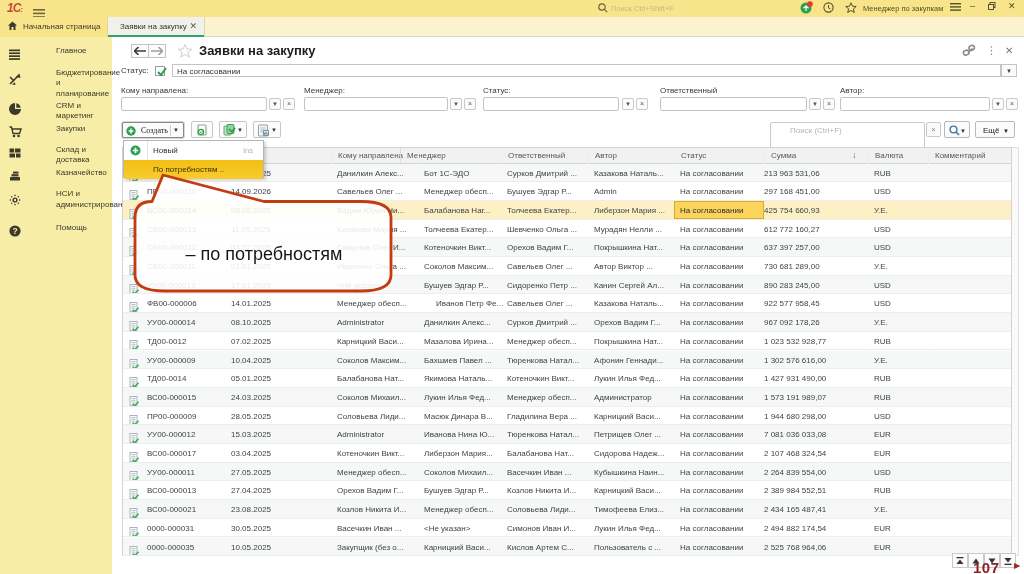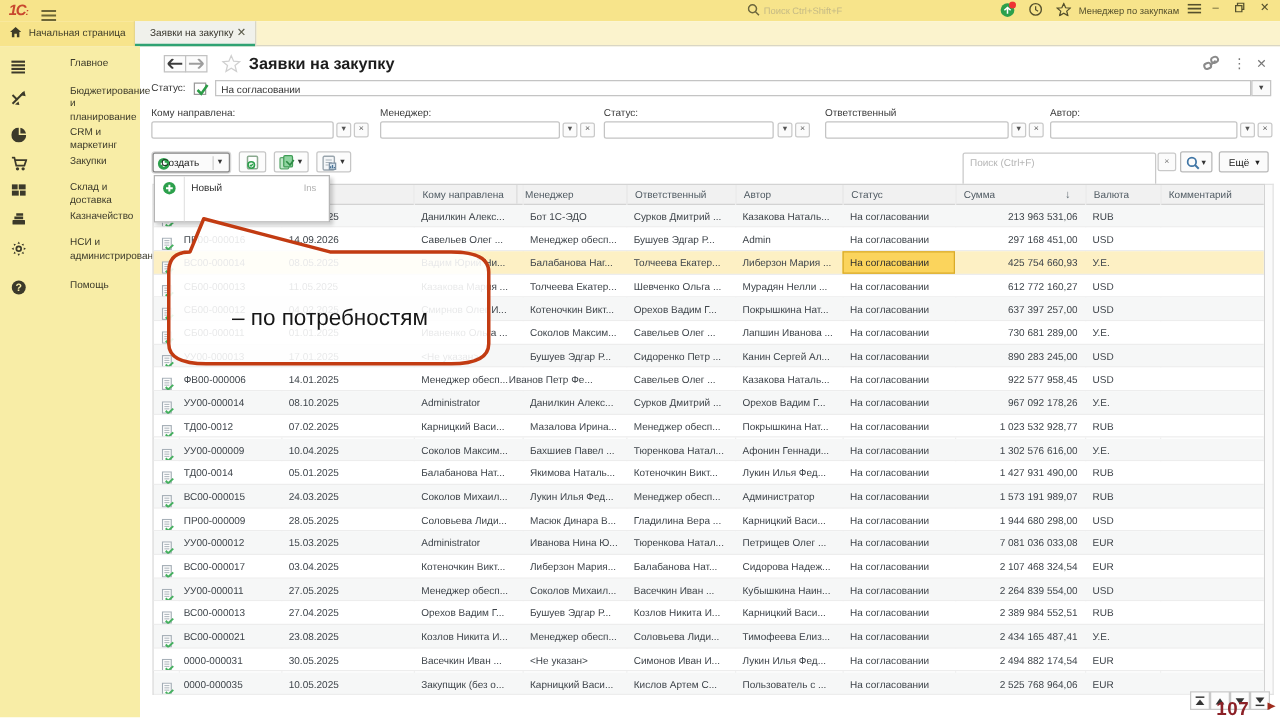--- a/index.html
+++ b/index.html
@@ -42,40 +42,40 @@
 #stinput { position:absolute; left:172px; top:64px; width:829px; height:13px; border:1px solid #c4c4c4; background:#fff; font-size:8px; color:#333; padding:2px 0 0 4px; }
 #stdrop { position:absolute; left:1001px; top:64px; width:16px; height:13px; border:1px solid #c4c4c4; background:#fafafa; text-align:center; font-size:6px; color:#444; line-height:12px; }
 
 
 .flabel { position:absolute; top:86px; font-size:8px; color:#3a3a3a; }
 .finput { position:absolute; top:97px; height:14px; border:1px solid #c4c4c4; background:#fff; border-radius:2px; }
 .fbtn { position:absolute; top:98px; width:12px; height:12px; border:1px solid #c9c9c9; background:#fbfbfb; border-radius:2px; text-align:center; line-height:10px; font-size:6px; color:#555; }
 
 
 #btn-create { position:absolute; left:122px; top:122px; width:62px; height:16px; background:#fbfbfb; border:1px solid #888; border-radius:2px; box-shadow:0 0 0 1px #d7d7d7; font-size:8px; color:#222; }
-#btn-create .txt { position:absolute; left:6px; top:3px; }
+#btn-create .txt { position:absolute; left:18px; top:3px;font-family:Liberation Serif, serif; }
 #btn-create .dd { position:absolute; right:4px; top:4px; font-size:6px; color:#333; }
 #btn-create .sep { position:absolute; right:12px; top:2px; height:11px; width:1px; background:#d0d0d0; }
 .tbbtn { position:absolute; top:121px; height:17px; background:#fcfcfc; border:1px solid #c6c6c6; border-radius:2px; }
 .tbbtn .dd { position:absolute; right:3px; top:5px; font-size:6px; color:#333; }
-#srch { position:absolute; left:770px; top:122px; width:155px; height:33px; border:1px solid #c9c9c9; border-radius:2px; background:#fff; font-size:8px; color:#b5b5b5; padding:3px 0 0 5px; }
+#srch { position:absolute; left:770px; top:122px; width:155px; height:33px; border:1px solid #c9c9c9; border-radius:2px; background:#fff; font-size:8px; color:#b5b5b5; padding:3px 0 0 19px; }
 #srchx { position:absolute; left:926px; top:122px; width:15px; height:15px; border:1px solid #c9c9c9; border-radius:2px; background:#fbfbfb; text-align:center; line-height:13px; font-size:7px; color:#777; }
 #btn-mag { position:absolute; left:944px; top:121px; width:26px; height:17px; border:1px solid #b9b9b9; border-radius:2px; background:#fbfbfb; }
 #btn-more { position:absolute; left:975px; top:121px; width:40px; height:17px; border:1px solid #b9b9b9; border-radius:2px; background:#fbfbfb; font-size:8px; color:#222; text-align:left; padding:4px 0 0 7px; }
 #btn-more .dd { position:absolute; right:5px; top:6px; font-size:6px; }
 
 
 #tbl { position:absolute; left:122px; top:147.0px; width:890px; height:409.2px; border:1px solid #d3d3d3; background:#fff; }
 #thead { position:absolute; left:0; top:0; width:100%; height:15.5px; background:#f1f1f1; border-bottom:1px solid #d3d3d3; }
 .hc { position:absolute; top:0; height:100%; font-size:8px; color:#4f5a62; padding:3px 0 0 6px; border-left:1px solid #dcdcdc; }
 .row { position:absolute; left:0; width:100%; height:18.7px; background:#fff; border-bottom:1px solid #ededed; }
 .row.odd { background:#f6f7f7; }
 .row.sel { background:#fdf0c4; }
 .c { position:absolute; top:0; height:100%; font-size:8px; color:#3e444a; padding-top:5px; overflow:hidden; white-space:nowrap; }
-.c.num { text-align:right; }
+.c.num { }
 .c.ic svg { margin:3px 0 0 6px; }
 .st.selcell { background:#fbd45c; border:1px solid #d9ab28; padding:4px 0 0 5px; color:#2e2e2e; }
 .vl { position:absolute; top:0; bottom:0; width:1px; background:#ededed; }
 #vscroll { position:absolute; left:1012px; top:147.0px; width:7px; height:409.2px; background:#fafafa; border:1px solid #e2e2e2; border-left:none; }
 
 
 .bnav { position:absolute; top:553px; width:16px; height:15px; border:1px solid #c9c9c9; background:#fcfcfc; text-align:center; font-size:6px; color:#222; line-height:14px; }
 #pagenum { position:absolute; left:973px; top:559px; font-size:15px; font-weight:bold; color:#8c2127; letter-spacing:0.5px; }
 
 
@@ -314,21 +314,21 @@
       <circle cx="4.5" cy="4.5" r="3.4" fill="none" stroke="#3f75a5" stroke-width="1.4"></circle>
       <path d="M7 7 L10 10" stroke="#3f75a5" stroke-width="1.6"></path>
     </svg>
   <span class="dd" style="position:absolute;right:3px;top:6px;font-size:6px;color:#333">▼</span>
 </div>
 <div id="btn-more">Ещё<span class="dd">▼</span></div>
 
 <div id="tbl">
 <div id="thead">
       <div class="hc" style="left:208px;width:87px">Кому направлена</div>
-      <div class="hc" style="left:290px;width:83px">Менеджер</div>
+      <div class="hc" style="left:277px;width:83px">Менеджер</div>
       <div class="hc" style="left:378px;width:87px">Ответственный</div>
       <div class="hc" style="left:465px;width:86px">Автор</div>
       <div class="hc" style="left:551px;width:90px">Статус</div>
       <div class="hc" style="left:641px;width:104px">Сумма</div>
       <div class="hc" style="left:745px;width:60px">Валюта</div>
       <div class="hc" style="left:805px;width:85px">Комментарий</div>
       <div style="position:absolute;left:729px;top:2px;width:12px;color:#5f6a72;font-size:9px">↓</div>
     </div>
 <div class="vl" style="left:20px"></div>
     <div class="vl" style="left:102px"></div>
@@ -436,21 +436,21 @@
           <line x1="2.5" y1="2.5" x2="6.5" y2="2.5" stroke="#aab3ba" stroke-width="0.8"></line>
           <line x1="2.5" y1="4.3" x2="6.5" y2="4.3" stroke="#aab3ba" stroke-width="0.8"></line>
           <line x1="2.5" y1="6.1" x2="6.5" y2="6.1" stroke="#aab3ba" stroke-width="0.8"></line>
           <path d="M3.6 7.6 L5.5 9.6 L9.6 5.9" fill="none" stroke="#44b05e" stroke-width="1.6"></path>
         </svg></div>
       <div class="c" style="left:20px;width:82px;padding-left:4px">СБ00-000011</div>
       <div class="c" style="left:102px;width:106px;padding-left:6px">01.01.2025</div>
       <div class="c" style="left:208px;width:87px;padding-left:6px">Иваненко Ольга ...</div>
       <div class="c" style="left:295px;width:83px;padding-left:6px">Соколов Максим...</div>
       <div class="c" style="left:378px;width:87px;padding-left:6px">Савельев Олег ...</div>
-      <div class="c" style="left:465px;width:86px;padding-left:6px">Лапшин Иванова ...</div>
+      <div class="c" style="left:465px;width:86px;padding-left:6px">Автор Виктор ...</div>
       <div class="c" style="left:551px;width:90px;padding-left:6px">На согласовании</div>
       <div class="c num" style="left:641px;width:98px">730 681 289,00</div>
       <div class="c" style="left:745px;width:60px;padding-left:6px">У.Е.</div>
     </div>
 <div class="row odd" style="top:127.7px">
       <div class="c ic" style="left:0px;width:20px"><svg class="dicon" width="11" height="11" viewBox="0 0 11 11">
           <rect x="1" y="0.5" width="7" height="9" fill="#fdfdfd" stroke="#a3adb5" stroke-width="0.9"></rect>
           <line x1="2.5" y1="2.5" x2="6.5" y2="2.5" stroke="#aab3ba" stroke-width="0.8"></line>
           <line x1="2.5" y1="4.3" x2="6.5" y2="4.3" stroke="#aab3ba" stroke-width="0.8"></line>
           <line x1="2.5" y1="6.1" x2="6.5" y2="6.1" stroke="#aab3ba" stroke-width="0.8"></line>
@@ -470,21 +470,21 @@
       <div class="c ic" style="left:0px;width:20px"><svg class="dicon" width="11" height="11" viewBox="0 0 11 11">
           <rect x="1" y="0.5" width="7" height="9" fill="#fdfdfd" stroke="#a3adb5" stroke-width="0.9"></rect>
           <line x1="2.5" y1="2.5" x2="6.5" y2="2.5" stroke="#aab3ba" stroke-width="0.8"></line>
           <line x1="2.5" y1="4.3" x2="6.5" y2="4.3" stroke="#aab3ba" stroke-width="0.8"></line>
           <line x1="2.5" y1="6.1" x2="6.5" y2="6.1" stroke="#aab3ba" stroke-width="0.8"></line>
           <path d="M3.6 7.6 L5.5 9.6 L9.6 5.9" fill="none" stroke="#44b05e" stroke-width="1.6"></path>
         </svg></div>
       <div class="c" style="left:20px;width:82px;padding-left:4px">ФВ00-000006</div>
       <div class="c" style="left:102px;width:106px;padding-left:6px">14.01.2025</div>
       <div class="c" style="left:208px;width:87px;padding-left:6px">Менеджер обесп...</div>
-      <div class="c" style="left:278px;width:83px;padding-left:6px">Иванов Петр Фе...</div>
+      <div class="c" style="left:307px;width:83px;padding-left:6px">Иванов Петр Фе...</div>
       <div class="c" style="left:378px;width:87px;padding-left:6px">Савельев Олег ...</div>
       <div class="c" style="left:465px;width:86px;padding-left:6px">Казакова Наталь...</div>
       <div class="c" style="left:551px;width:90px;padding-left:6px">На согласовании</div>
       <div class="c num" style="left:641px;width:98px">922 577 958,45</div>
       <div class="c" style="left:745px;width:60px;padding-left:6px">USD</div>
     </div>
 <div class="row odd" style="top:165.1px">
       <div class="c ic" style="left:0px;width:20px"><svg class="dicon" width="11" height="11" viewBox="0 0 11 11">
           <rect x="1" y="0.5" width="7" height="9" fill="#fdfdfd" stroke="#a3adb5" stroke-width="0.9"></rect>
           <line x1="2.5" y1="2.5" x2="6.5" y2="2.5" stroke="#aab3ba" stroke-width="0.8"></line>
@@ -743,20 +743,23 @@
 <div id="menu">
   <div class="gut"></div>
   <div class="it1">
     <svg style="position:absolute;left:6px;top:4px" width="11" height="11" viewBox="0 0 11 11">
         <circle cx="5.5" cy="5.5" r="5" fill="#2ca04c"></circle>
         <path d="M5.5 2.8 V8.2 M2.8 5.5 H8.2" stroke="#fff" stroke-width="1.6"></path>
       </svg>
     <span class="lb">Новый</span>
       <span class="ins">Ins</span>
   </div>
+  <div class="it2">
+      <span class="lb">По потребностям ..</span>
+    </div>
 </div>
 
 <div id="callout">
   <svg width="270" height="128" viewBox="0 0 270 128">
     <path d="M35 7 L136 33.5 L233 33.5 Q263 33.5 263 49.5 V107 Q263 123 233 123 H37 Q7 123 7 107 V49.5 Q7 33.5 24 33.5 Z" fill="rgba(255,255,255,0.88)" stroke="#c23b12" stroke-width="2.8" stroke-linejoin="round"></path>
   </svg>
   <div class="l2">– по потребностям</div>
 </div>
 
 </body></html>

